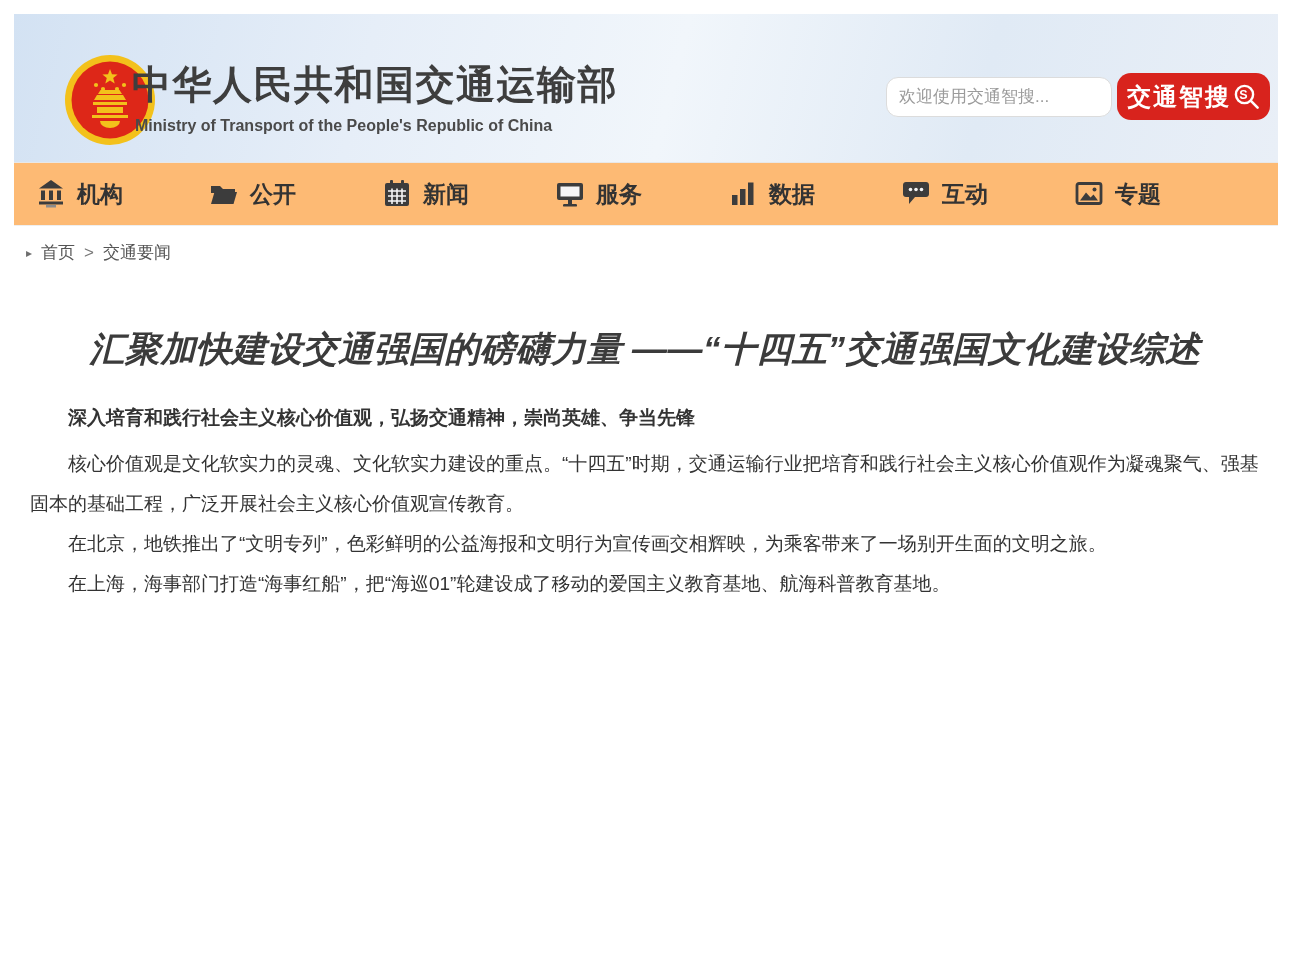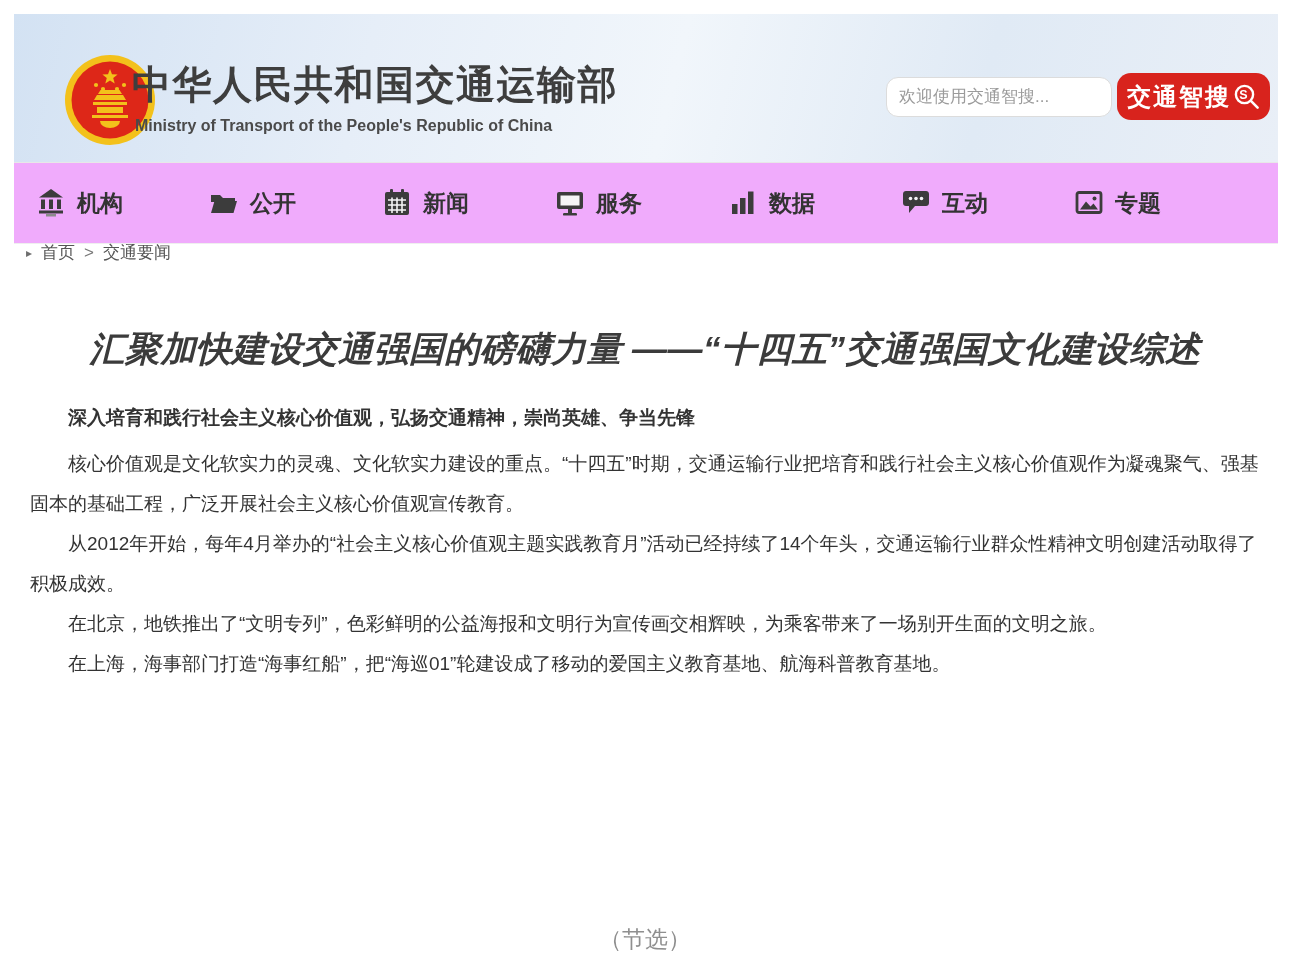--- a/index.html
+++ b/index.html
@@ -18,21 +18,21 @@
   .site-title{position:absolute;left:118px;top:44px;font-size:39px;font-weight:700;color:#3e3e3e;letter-spacing:1.5px;white-space:nowrap;}
   .site-subtitle{position:absolute;left:121px;top:103px;font-size:16px;font-weight:600;color:#4a4a4a;white-space:nowrap;}
   .search-input{position:absolute;left:872px;top:63px;width:226px;height:40px;border:1px solid #dcdcdc;border-radius:12px;
     padding:0 12px;font-size:17px;color:#333;background:#fff;outline:none;font-family:inherit;}
   .search-input::placeholder{color:#9b9b9b;}
   .search-btn{position:absolute;left:1103px;top:59px;width:153px;height:47px;background:var(--accent-red);
     border:none;border-radius:14px;color:#fff;font-size:24px;font-weight:700;letter-spacing:2px;
     display:flex;align-items:center;justify-content:center;gap:2px;cursor:pointer;font-family:inherit;}
 
   
-  .navbar{position:absolute;left:14px;top:162px;width:1264px;height:82px;background:#f0abfc;
+  .navbar{position:absolute;left:14px;top:162px;width:1264px;height:64px;background:#fdba74;
     border-top:1px solid #e8e8e8;border-bottom:1px solid #efefef;
     display:flex;align-items:center;gap:86px;padding-left:22px;}
   .nav-item{display:flex;align-items:center;gap:11px;font-size:23px;font-weight:700;color:#333;cursor:pointer;white-space:nowrap;}
   .nav-icon{width:30px;height:30px;flex:0 0 auto;}
 
   
   .breadcrumb{position:absolute;left:26px;top:241px;display:flex;align-items:center;gap:9px;font-size:17px;color:#555;}
   .crumb-caret{color:#6e6e6e;font-size:12px;line-height:1;}
   .crumb-link{cursor:pointer;}
   .crumb-sep{color:#777;}
@@ -151,20 +151,18 @@
     <span class="crumb-link">首页</span>
     <span class="crumb-sep">&gt;</span>
     <span class="crumb-link">交通要闻</span>
   </div>
 
   <div class="article-title">汇聚加快建设交通强国的磅礴力量 ——“十四五”交通强国文化建设综述</div>
 
   <div class="content">
     <p class="lead">深入培育和践行社会主义核心价值观，弘扬交通精神，崇尚英雄、争当先锋</p>
     <p class="para">核心价值观是文化软实力的灵魂、文化软实力建设的重点。“十四五”时期，交通运输行业把培育和践行社会主义核心价值观作为凝魂聚气、强基固本的基础工程，广泛开展社会主义核心价值观宣传教育。</p>
-    <p class="para">从2012年开始，每年4月举办的“社会主义核心价值观主题实践教育月”活动已经持续了14个年头，交通运输行业群众性精神文明创建活动取得了积极成效。</p>
     <p class="para">在北京，地铁推出了“文明专列”，色彩鲜明的公益海报和文明行为宣传画交相辉映，为乘客带来了一场别开生面的文明之旅。</p>
     <p class="para">在上海，海事部门打造“海事红船”，把“海巡01”轮建设成了移动的爱国主义教育基地、航海科普教育基地。</p>
   </div>
 
-  <div class="footnote">（节选）</div>
 
 </div>
 
 </body></html>

